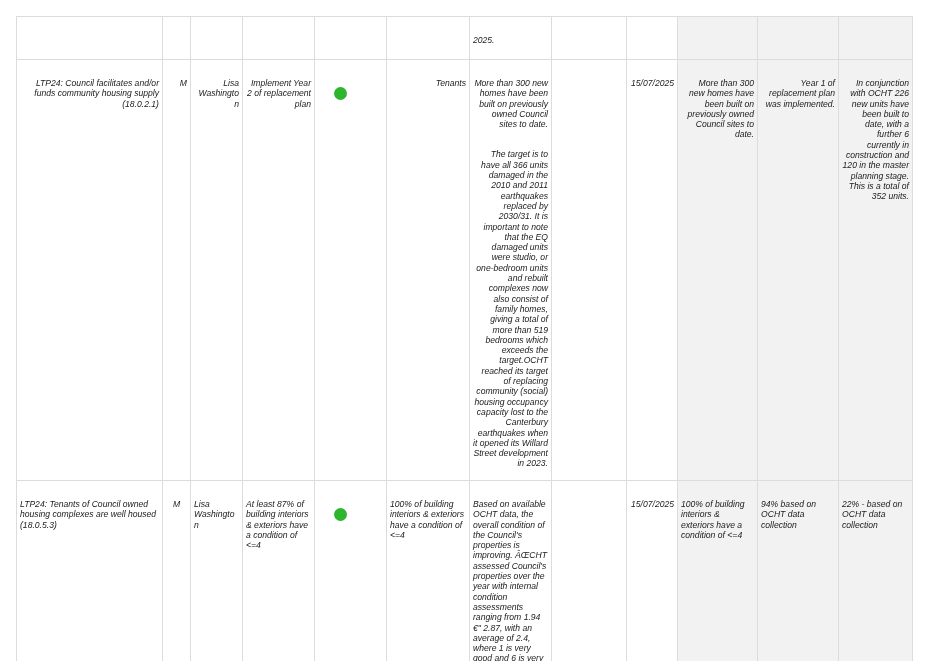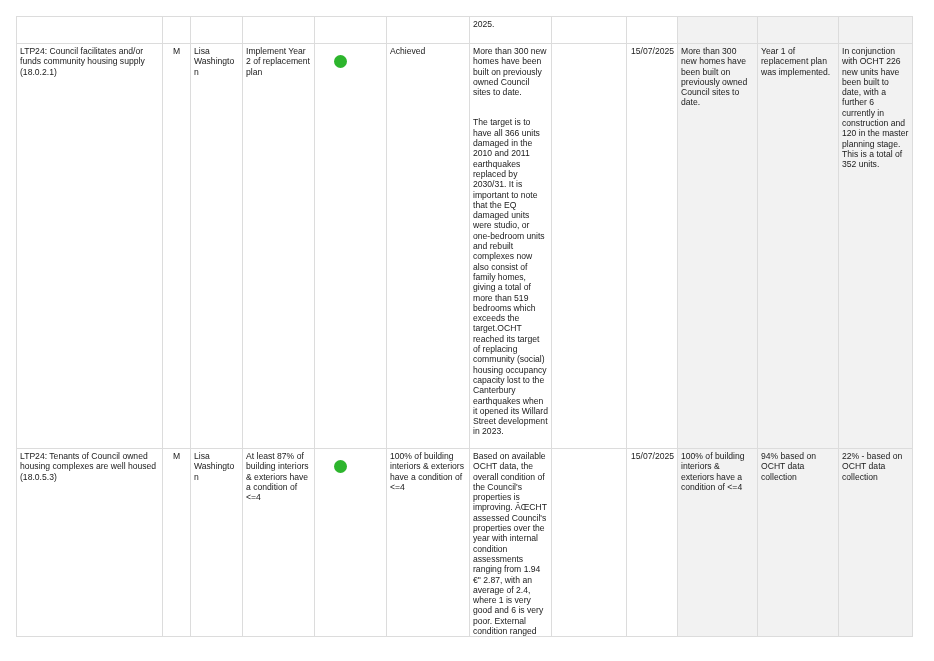--- a/index.html
+++ b/index.html
@@ -1,29 +1,29 @@
 <!DOCTYPE html>
 <html><head>
 <meta charset="utf-8">
 <style>
   html, body { margin: 0; padding: 0; background: #ffffff; }
   body { width: 934px; height: 661px; position: relative; overflow: hidden;
          font-family: "Liberation Sans", sans-serif; color: #1a1a1a; }
   table.report { position: absolute; left: 16px; top: 16px; border-collapse: collapse;
                  table-layout: fixed; width: 897px; }
-  table.report td { border: 1px solid #dcdcdc; vertical-align: top; padding: 2px 3px 0 3px;
-                    font-size: 8.6px; line-height: 10.3px; overflow: hidden; word-wrap: break-word; }
+  table.report td { border: 1px solid #dcdcdc; vertical-align: top; padding: 18px 3px 0 3px;
+                    font-size: 8.6px; line-height: 10.3px; overflow: hidden; word-wrap: break-word; font-style: italic; }
   td.shade { background: #f2f2f2; }
   td.center { text-align: center; }
   td.right { text-align: right; }
   .dot { display: block; width: 13px; height: 13px; border-radius: 50%; margin: 9px 0 0 16px; }
   .para { margin: 0; white-space: pre-line; }
   .gap { height: 20px; }
   tr.r0 td { height: 24px; }
-  tr.r1 td { height: 402px; }
+  tr.r1 td { height: 402px; text-align: right; }
   tr.r2 td { height: 184px; }
 </style>
 </head>
 <body>
 
 <table class="report">
   <colgroup id="cols">
       <col style="width: 146px;">
       <col style="width: 28px;">
       <col style="width: 52px;">
@@ -54,21 +54,21 @@
   </tr>
 
   <tr class="r1">
     <td>LTP24: Council facilitates and/or funds community housing supply (18.0.2.1)</td>
     <td class="center">M</td>
     <td>Lisa Washington</td>
     <td>Implement Year 2 of replacement plan</td>
     <td>
           <span class="dot status-green" style="background: rgb(45, 181, 45);"></span>
         </td>
-    <td>Achieved</td>
+    <td>Tenants</td>
     <td>
       <p class="para">More than 300 new homes have been built on previously owned Council sites to date.</p>
       <div class="gap"></div>
       <p class="para">The target is to have all 366 units damaged in the 2010 and 2011 earthquakes replaced by 2030/31.  It is important to note that the EQ damaged units were studio, or one-bedroom units and rebuilt complexes now also consist of family homes, giving a total of more than 519 bedrooms which exceeds the target.OCHT reached its target of replacing community (social) housing occupancy capacity lost to the Canterbury earthquakes when it opened its Willard Street development in 2023.</p>
     </td>
     <td></td>
     <td class="right">15/07/2025</td>
     <td class="shade">More than 300 new homes have been built on previously owned Council sites to date.</td>
     <td class="shade">Year 1 of replacement plan was implemented.</td>
     <td class="shade">In conjunction with OCHT 226 new units have been built to date, with a further 6 currently in construction and 120 in the master planning stage. This is a total of 352 units.</td>

